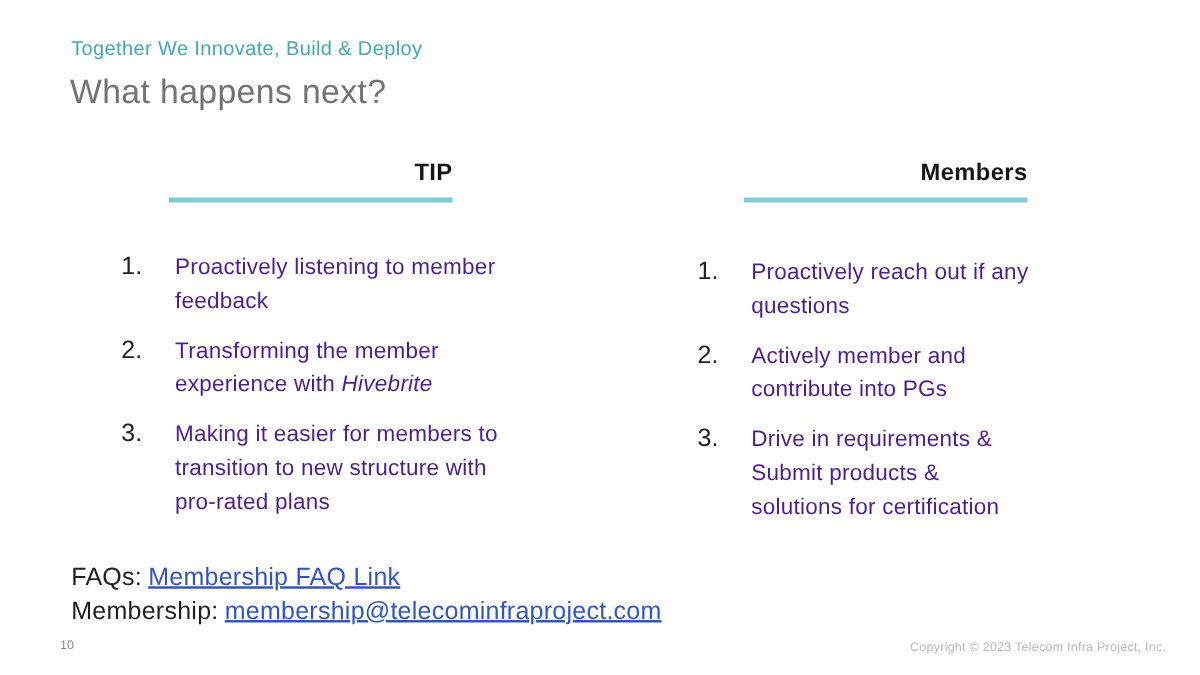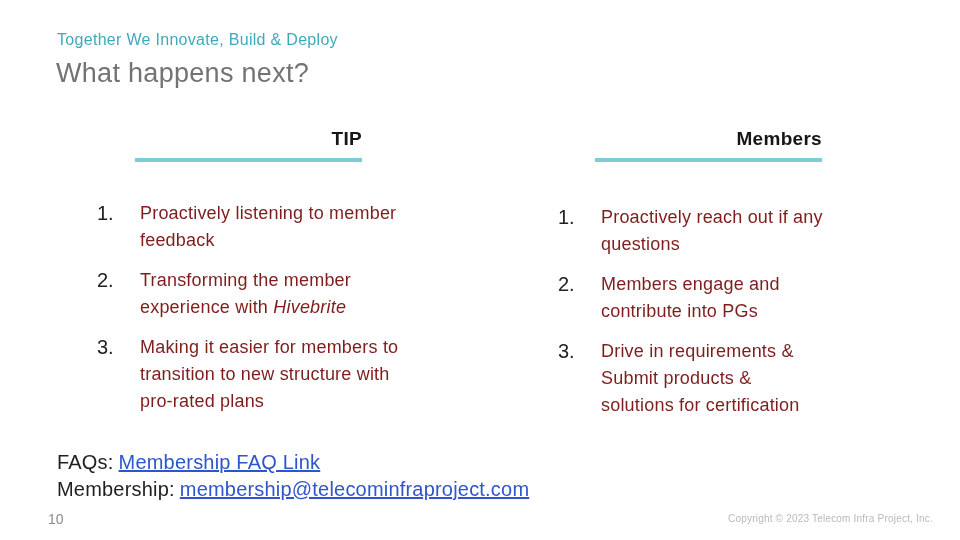--- a/index.html
+++ b/index.html
@@ -68,21 +68,21 @@
   .item-num {
     flex: 0 0 43px;
     font-size: 20px;
     line-height: 26px;
     color: #212121;
     font-family: "Liberation Sans", sans-serif;
   }
   .item-text {
     font-size: 18px;
     line-height: 27px;
-    color: #7f1d1d;
+    color: #4c1d95;
     letter-spacing: 0.2px;
   }
   .item-lines { white-space: pre-line; }
   .item-text i { font-style: italic; }
 
   .faq-line {
     position: absolute;
     left: 57px;
     font-size: 20px;
     color: #1f1f1f;
@@ -93,21 +93,21 @@
   .faq-line a, .link {
     color: #2f55cd;
     text-decoration: underline;
     cursor: pointer;
     margin-left: 5px;
   }
 
   .page-number {
     position: absolute;
     left: 48px; top: 511px;
-    font-size: 14px;
+    font-size: 10px;
     color: #8a8a8a;
   }
   .copyright {
     position: absolute;
     right: 27px; top: 513px;
     font-size: 10px;
     color: #b9b9b9;
     letter-spacing: 0.2px;
   }
 </style>
@@ -144,21 +144,21 @@
   </div>
 
   <div class="list right">
     <div class="list-item">
       <span class="item-num">1.</span>
       <div class="item-text item-lines">Proactively reach out if any
 questions</div>
     </div>
     <div class="list-item">
       <span class="item-num">2.</span>
-      <div class="item-text item-lines">Members engage and
+      <div class="item-text item-lines">Actively member and
 contribute into PGs</div>
     </div>
     <div class="list-item">
       <span class="item-num">3.</span>
       <div class="item-text item-lines">Drive in requirements &amp;
 Submit products &amp;
 solutions for certification</div>
     </div>
   </div>
 

